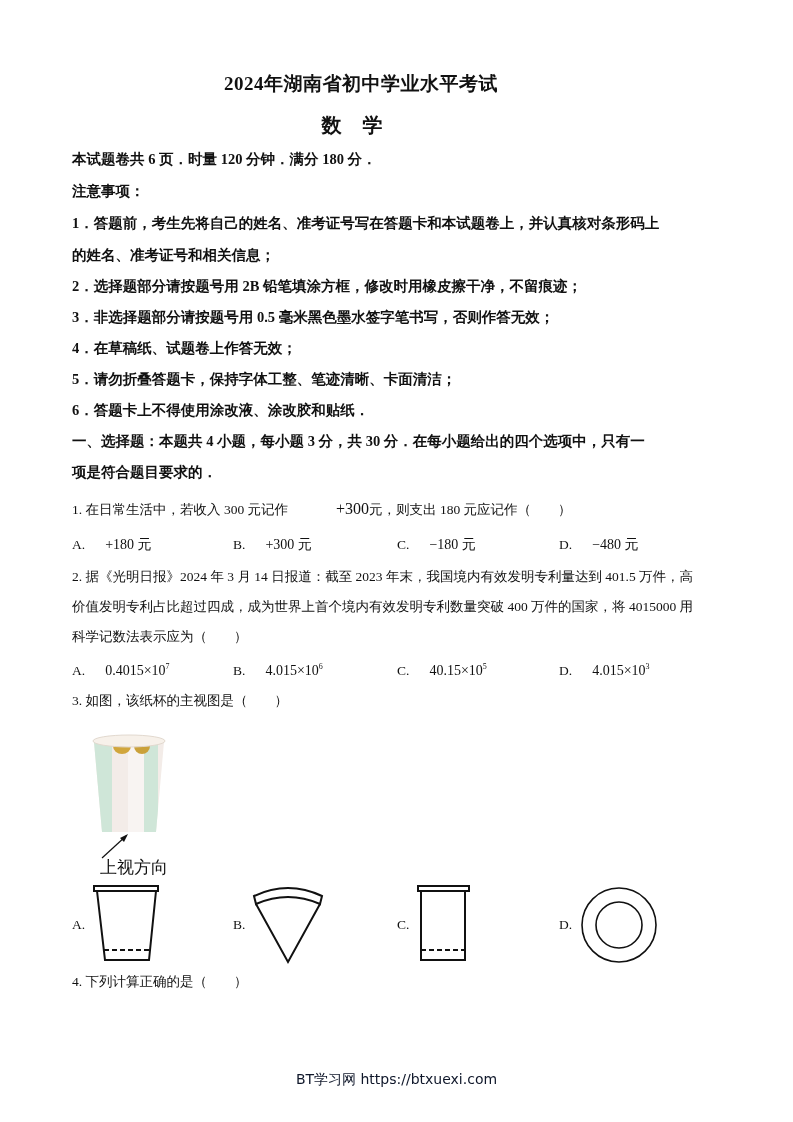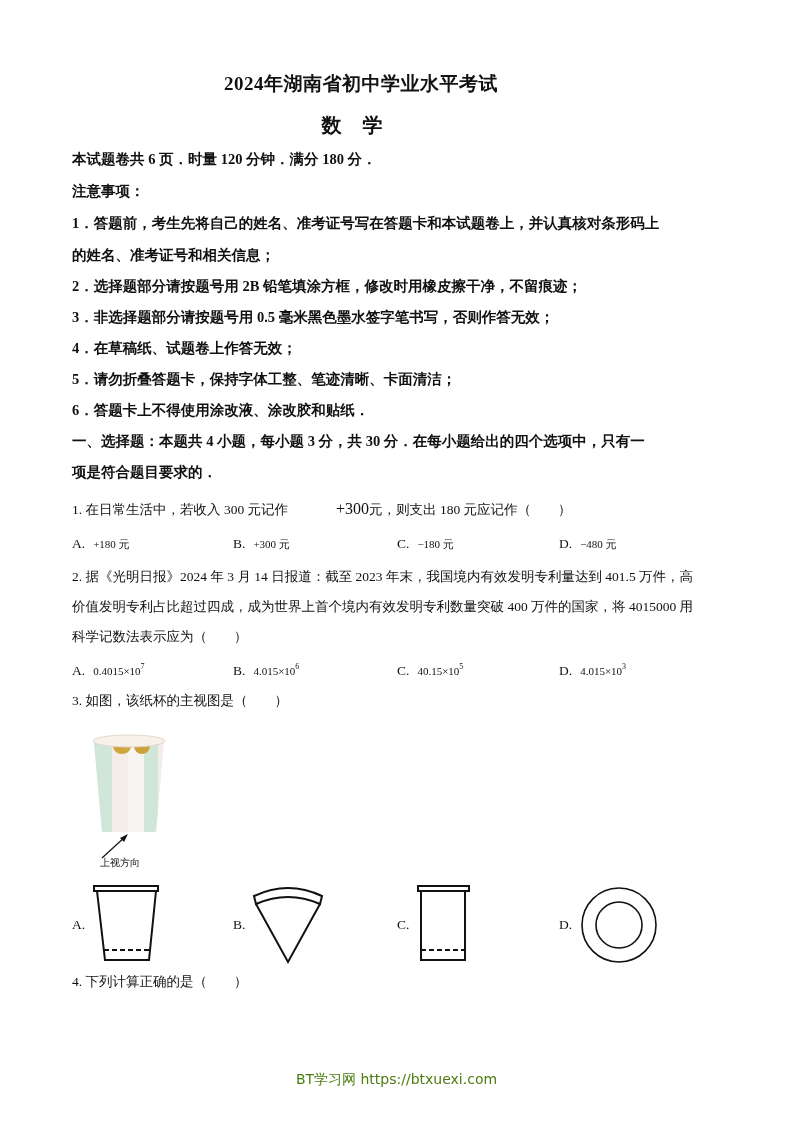--- a/index.html
+++ b/index.html
@@ -3,25 +3,25 @@
 <meta charset="utf-8">
 <style>
   html, body { margin: 0; padding: 0; background: #ffffff; }
   body { width: 793px; height: 1122px; position: relative; overflow: hidden; color: #111; font-family: "Liberation Serif", "DejaVu Serif", serif; }
   .abs { position: absolute; }
   .title { left: 0; width: 722px; text-align: center; font-weight: bold; font-size: 19px; top: 71px; letter-spacing: 0.5px; }
   .subject { left: 0; width: 712px; text-align: center; font-weight: bold; font-size: 20px; top: 112px; letter-spacing: 8px; }
   .bold-line { left: 72px; font-weight: bold; font-size: 14.5px; white-space: nowrap; }
   .q-line { left: 72px; font-size: 13.5px; white-space: nowrap; }
   .opt { font-size: 13.5px; white-space: nowrap; }
-  .opt .val { font-size: 11px; margin-left: 8px; }
+  .opt .val { font-size: 14px; margin-left: 20px; }
   sup { font-size: 8px; vertical-align: 6px; }
   .big { font-size: 16px; margin-left: 48px; }
-  .footer { left: 0; width: 793px; text-align: center; top: 1071px; font-size: 14px; color: #4d7c0f; font-family: "DejaVu Sans", sans-serif; }
-  .fig-label { font-size: 10px; }
+  .footer { left: 0; width: 793px; text-align: center; top: 1071px; font-size: 14px; color: #0f172a; font-family: "DejaVu Sans", sans-serif; }
+  .fig-label { font-size: 17px; }
 </style>
 </head>
 <body>
 
 <div class="abs title">2024年湖南省初中学业水平考试</div>
 <div class="abs subject">数 学</div>
 
 <div class="abs bold-line" style="top:150px">本试题卷共 6 页．时量 120 分钟．满分 180 分．</div>
 <div class="abs bold-line" style="top:182px">注意事项：</div>
 <div class="abs bold-line" style="top:214px">1．答题前，考生先将自己的姓名、准考证号写在答题卡和本试题卷上，并认真核对条形码上</div>

